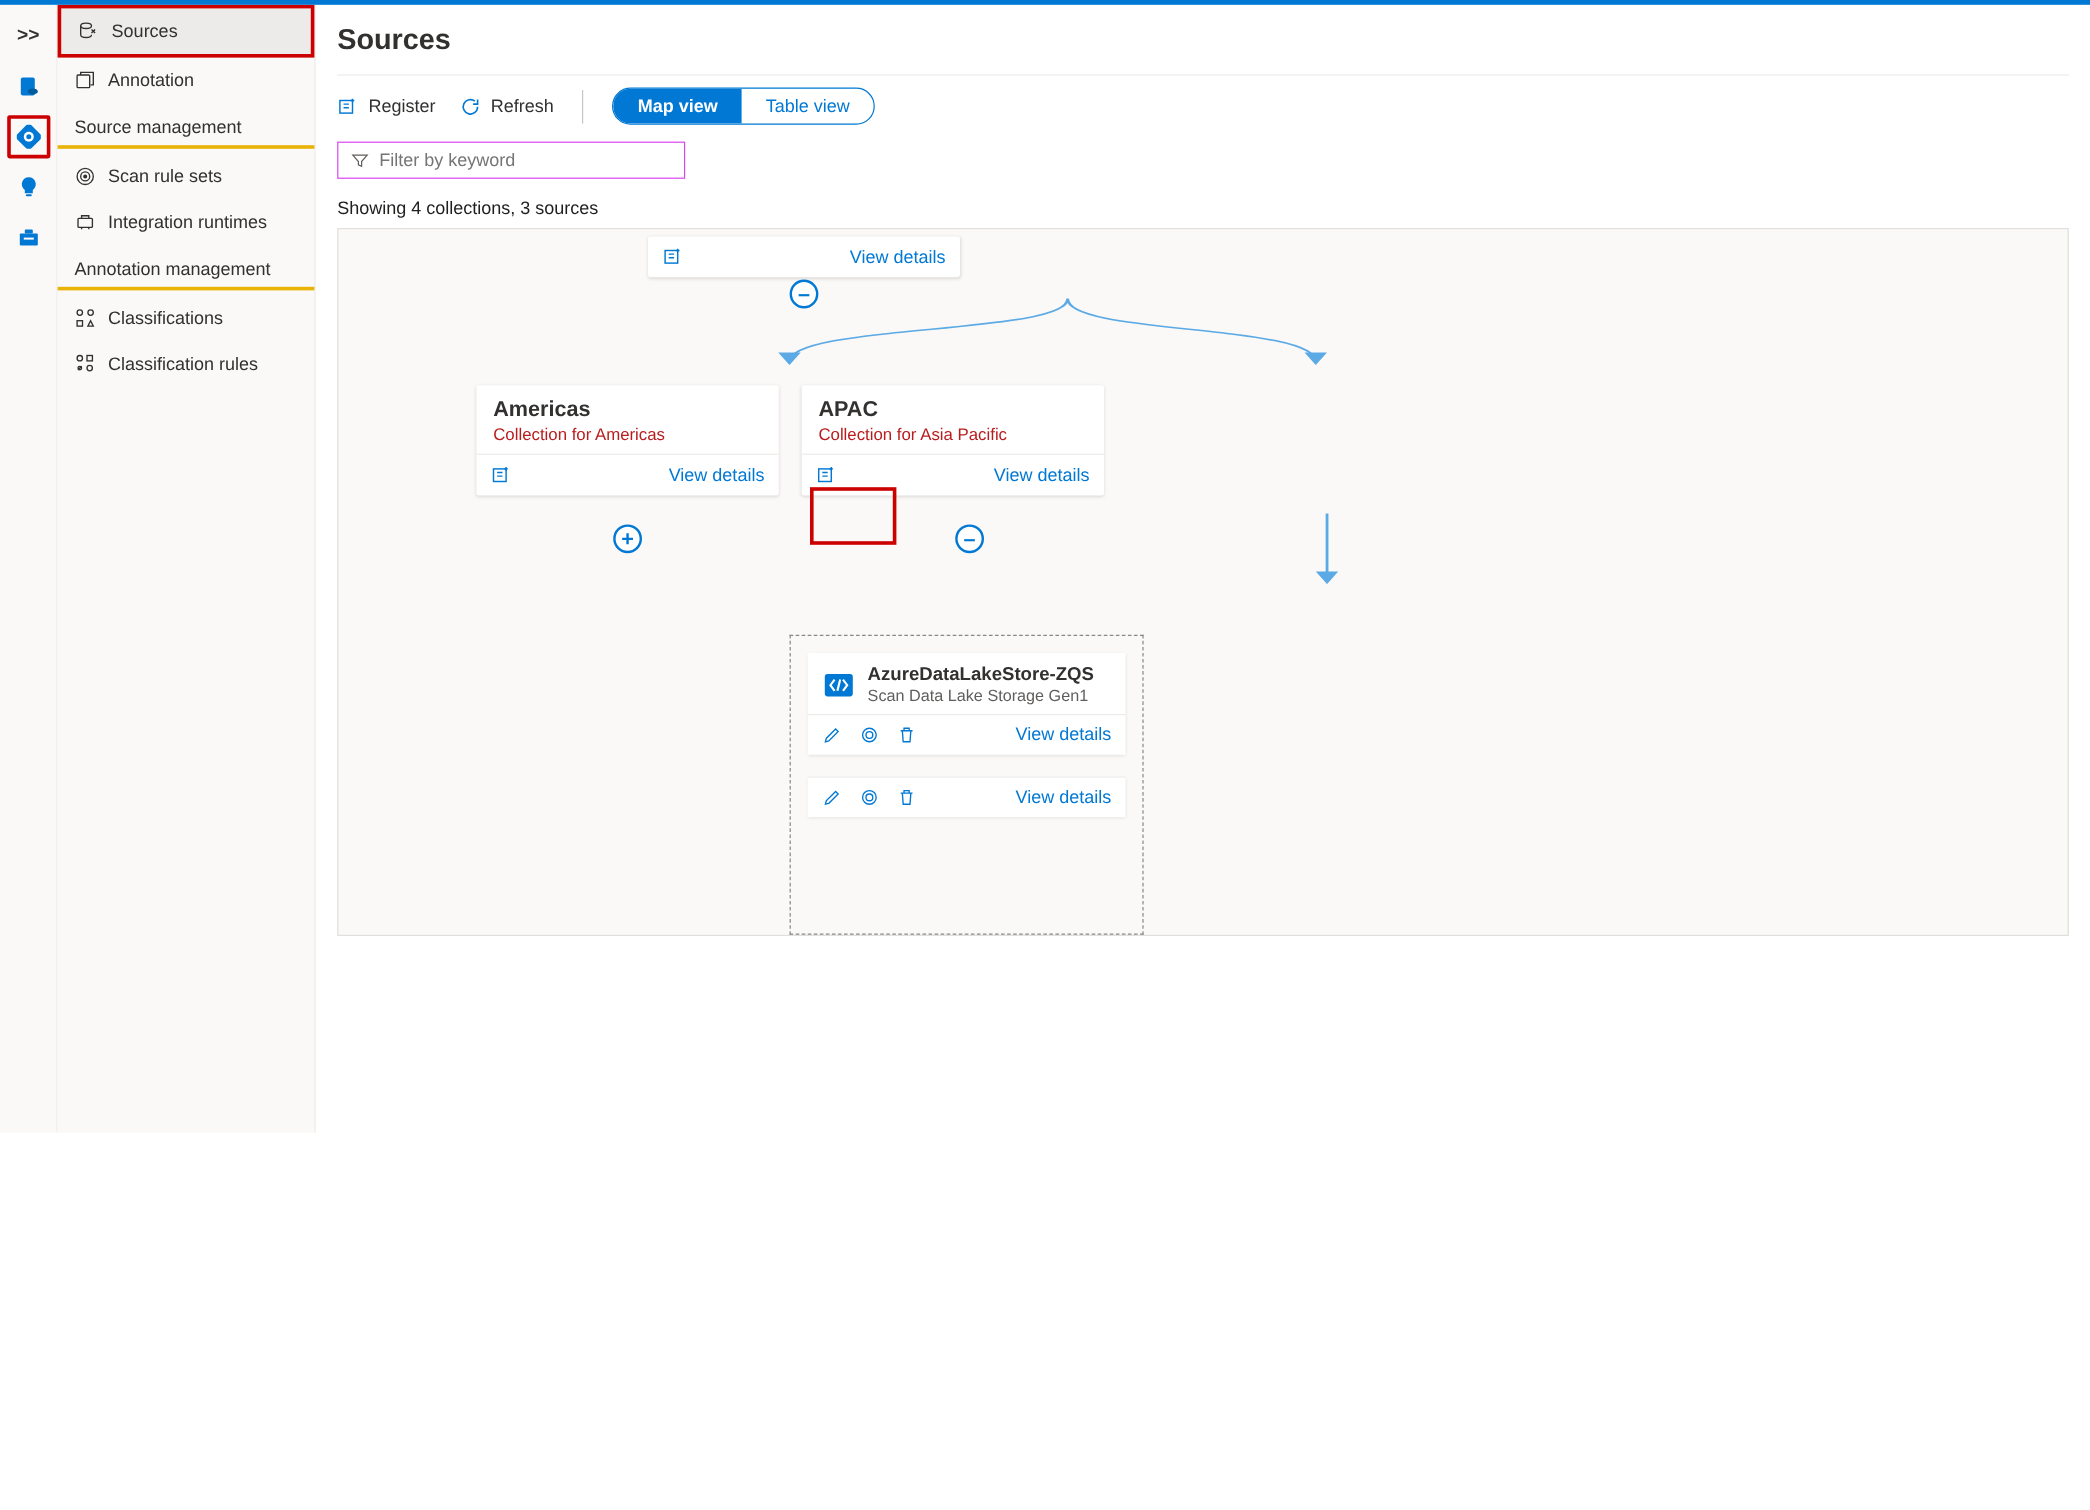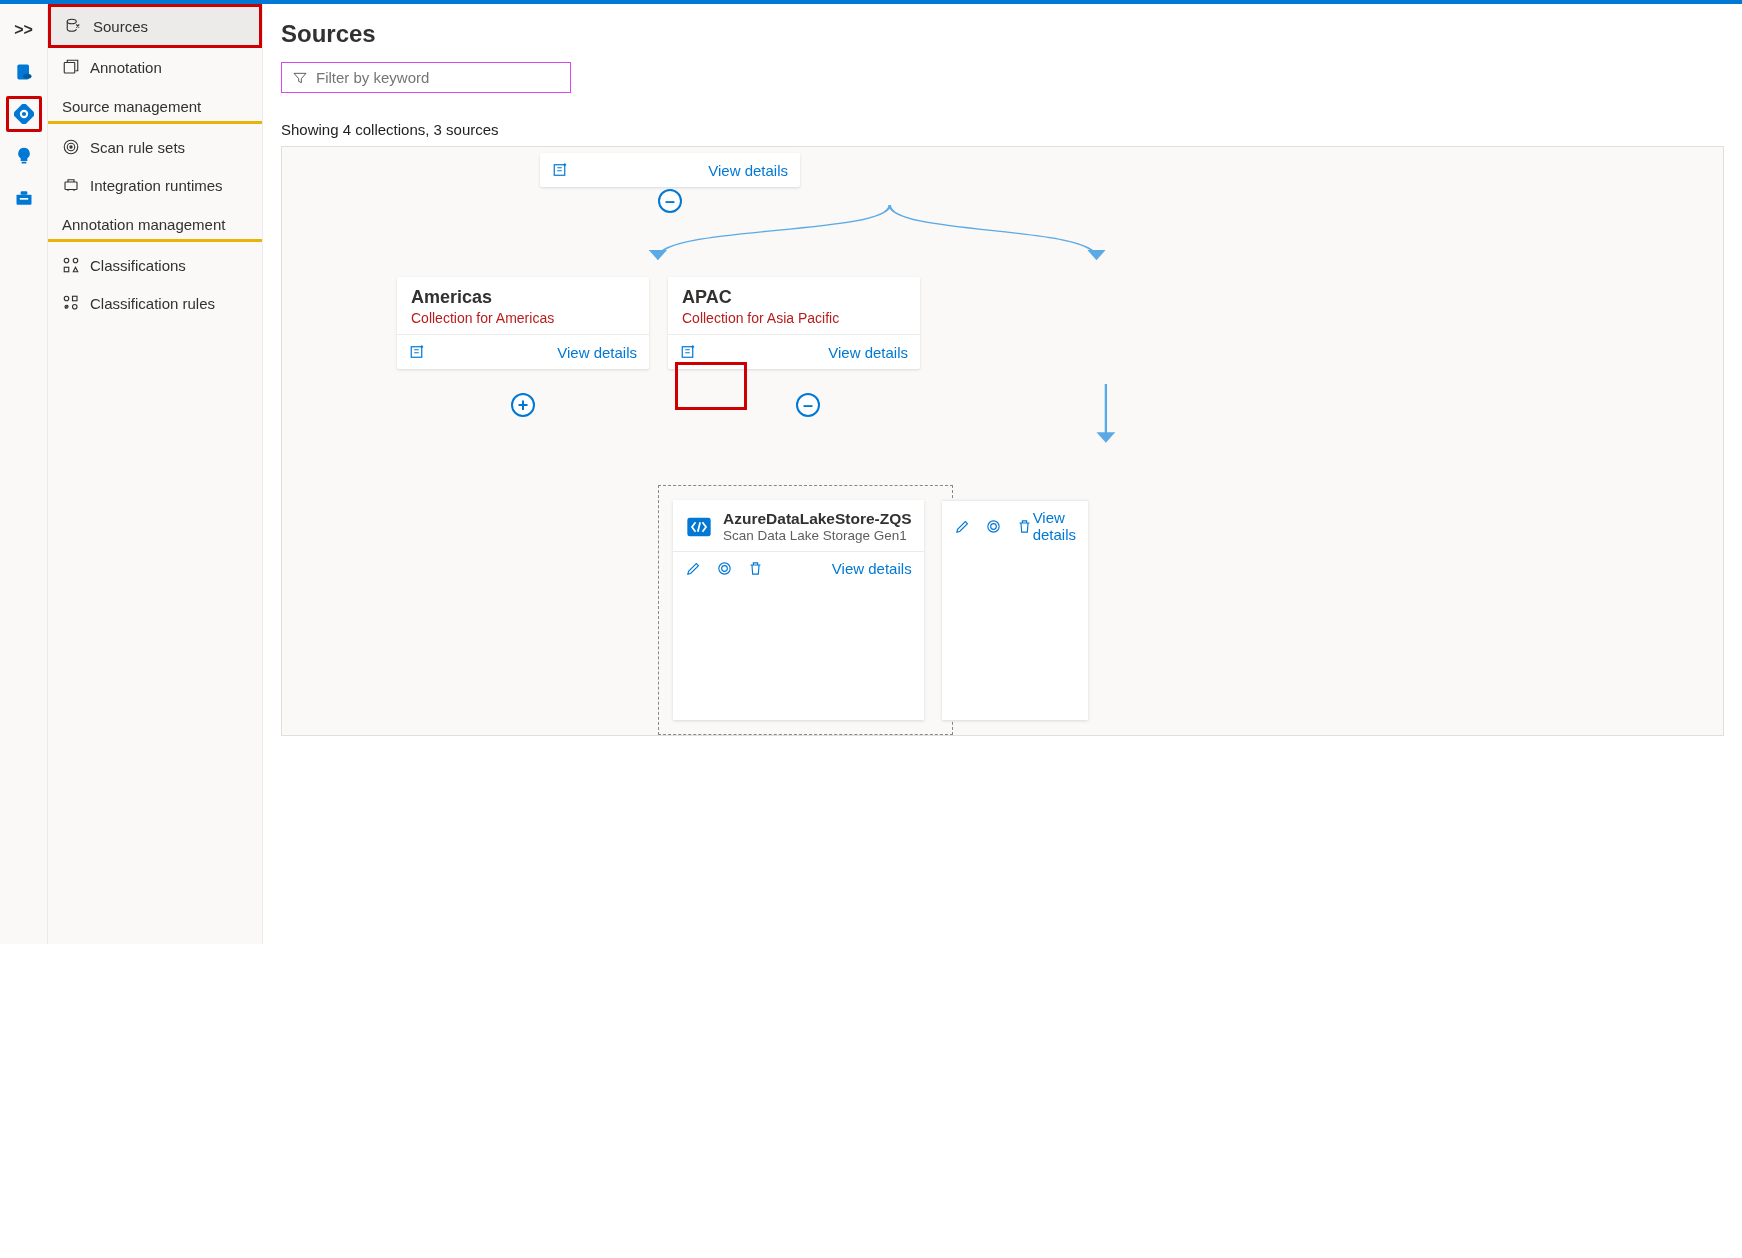--- a/index.html
+++ b/index.html
@@ -30,21 +30,21 @@
   .tb-btn svg { width:18px; height:18px; stroke:#0078d4; }
   .vdiv { width:1px; height:28px; background:#c8c6c4; margin: 0 4px; }
   .toggle { display:flex; border:1px solid #0078d4; border-radius:20px; overflow:hidden; }
   .toggle-opt { padding: 6px 20px; font-size:15px; cursor:pointer; color:#0078d4; }
   .toggle-opt.active { background:#0078d4; color:#fff; font-weight:600; }
 
   .filter-row { margin-top: 14px; }
   .filter-input { display:flex; align-items:center; gap:8px; border:1px solid #d946ef; width: 290px; padding: 6px 10px; }
   .filter-input input { border:none; outline:none; flex:1; font-size:15px; background:transparent; }
   .filter-input svg { width:16px; height:16px; stroke:#605e5c; }
-  .showing { margin-top: 28px; font-size:15px; color:#201f1e; }
+  .showing { margin-top: 16px; font-size:15px; color:#201f1e; }
 
   
   .canvas { position:relative; margin-top: 8px; height: 590px; border:1px solid #e1dfdd; background:#faf9f8; }
   .canvas svg.connectors { position:absolute; inset:0; width:100%; height:100%; pointer-events:none; }
 
   .node { position:absolute; background:#fff; box-shadow: 0 1px 3px rgba(0,0,0,0.13); border-radius:2px; }
   .node-header { padding: 10px 14px 8px; }
   .node-title { font-size:18px; font-weight:600; }
   .node-sub { font-size:14px; color:#b91c1c; margin-top:2px; }
   .node-footer { display:flex; align-items:center; justify-content:space-between; border-top:1px solid #edebe9; padding: 8px 12px; }
@@ -55,21 +55,21 @@
   .root-node { left: 258px; top: 6px; width: 260px; }
   .root-node .node-footer { border-top:none; }
   .am-node { left:115px; top:130px; width:252px; }
   .apac-node { left:386px; top:130px; width:252px; }
 
   .expand-badge { position:absolute; width:24px; height:24px; border:2px solid #0078d4; border-radius:50%; background:#fff; display:flex; align-items:center; justify-content:center; color:#0078d4; font-size:18px; font-weight:700; cursor:pointer; }
   .badge-root { left: 376px; top: 42px; }
   .badge-am { left: 229px; top: 246px; }
   .badge-apac { left: 514px; top: 246px; }
 
-  .dashed-group { position:absolute; left:376px; top:338px; width:295px; height:250px; border:1.5px dashed #8a8886; padding:14px; display:flex; flex-direction:row; gap:18px;}
+  .dashed-group { position:absolute; left:376px; top:338px; width:295px; height:250px; border:1.5px dashed #8a8886; padding:14px; display:flex; flex-direction:column; gap:18px;}
   .src-card { background:#fff; box-shadow:0 1px 3px rgba(0,0,0,0.13); }
   .src-header { display:flex; align-items:center; gap:10px; padding: 10px 12px 8px; }
   .src-icon { width:28px; height:28px; flex-shrink:0; }
   .src-titles { min-width:0; }
   .src-name { font-size:15.5px; font-weight:600; white-space:nowrap; overflow:hidden; text-overflow:ellipsis; }
   .src-type { font-size:13.5px; color:#605e5c; }
   .src-footer { display:flex; align-items:center; justify-content:space-between; border-top:1px solid #edebe9; padding:8px 12px; }
   .src-footer-icons { display:flex; gap:14px; }
   .src-footer svg { width:17px; height:17px; stroke:#0078d4; fill:none; }
 
@@ -166,20 +166,40 @@
           <circle cx="6" cy="17" r="2"></circle>
           <path d="M4 19l4-4"></path>
         </svg>
       <span>Classification rules</span>
     </div>
   </div>
 
   <div class="main">
     <div class="page-title">Sources</div>
 
+    <div class="toolbar">
+      <div class="tb-btn">
+        <svg viewBox="0 0 24 24" fill="none" stroke-width="1.6">
+            <rect x="3" y="5" width="14" height="14"></rect>
+            <path d="M7 9h6M7 13h6M17 3v4M15 5h4"></path>
+          </svg>
+        <span>Register</span>
+      </div>
+      <div class="tb-btn">
+        <svg viewBox="0 0 24 24" fill="none" stroke-width="1.8">
+            <path d="M20 12a8 8 0 1 1-3-6.2M20 4v5h-5"></path>
+          </svg>
+        <span>Refresh</span>
+      </div>
+      <div class="vdiv"></div>
+      <div class="toggle">
+        <div class="toggle-opt active">Map view</div>
+        <div class="toggle-opt">Table view</div>
+      </div>
+    </div>
 
     <div class="filter-row">
       <div class="filter-input">
         <svg viewBox="0 0 24 24" fill="none" stroke-width="1.5">
             <path d="M3 5h18l-7 8v6l-4-2v-4z"></path>
           </svg>
         <input type="text" placeholder="Filter by keyword" style="">
       </div>
     </div>
 

